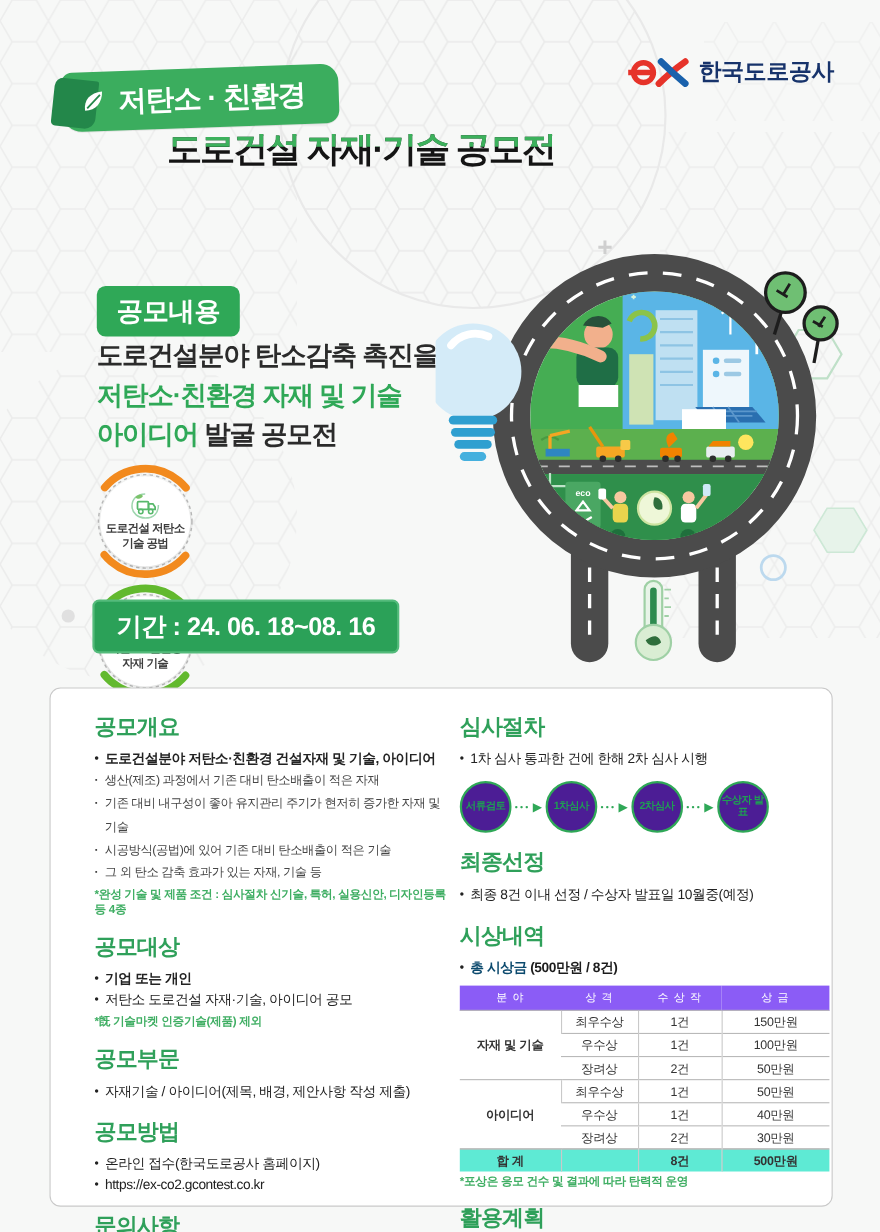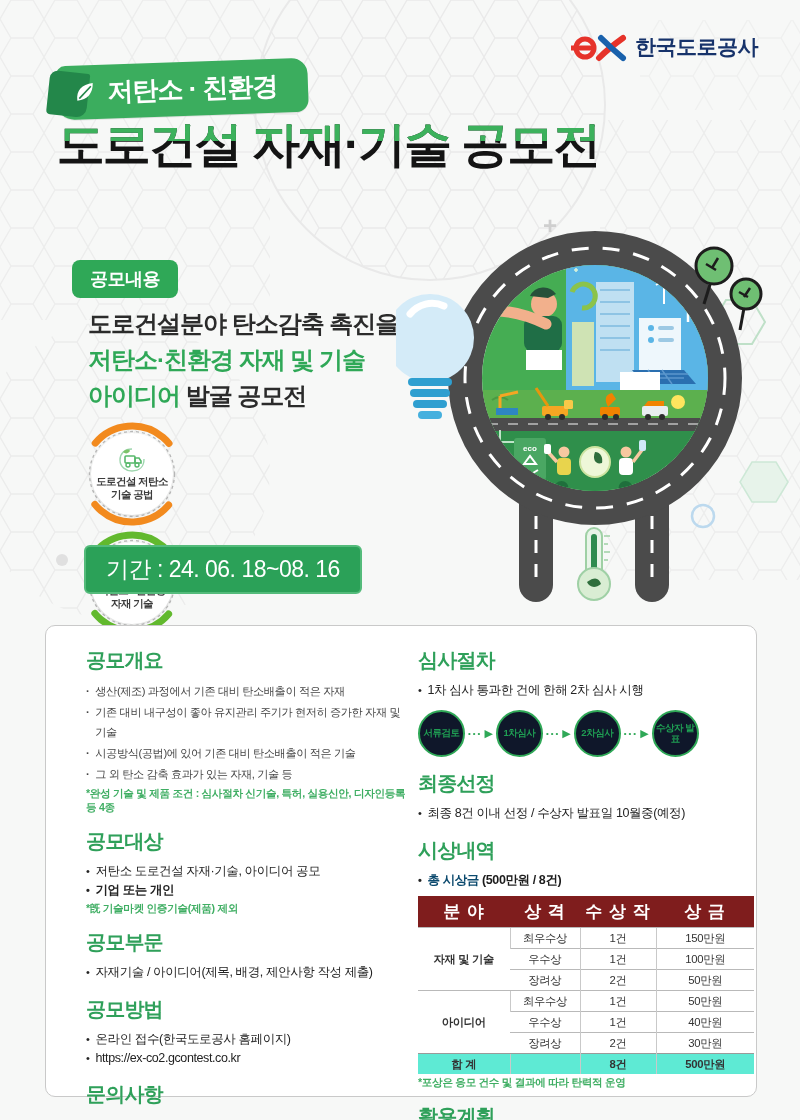--- a/index.html
+++ b/index.html
@@ -9,69 +9,69 @@
     font-family:"Liberation Sans","DejaVu Sans",sans-serif;
     -webkit-font-smoothing:antialiased;
   }
   
   .bg-deco{position:absolute;left:0;top:0;z-index:0;}
   .plus-deco{position:absolute;left:543px;top:212px;color:#cfcfcf;font-size:24px;font-weight:700;z-index:0;}
   .plus-deco::before{content:"+";}
 
   
   .hero{position:absolute;left:0;top:0;width:800px;height:625px;z-index:2;}
-  .logo{position:absolute;right:42px;top:30px;display:flex;align-items:center;gap:8px;}
+  .logo{position:absolute;right:42px;top:48px;display:flex;align-items:center;gap:8px;}
   .logo-name{font-size:21px;font-weight:700;color:#17336b;letter-spacing:-0.5px;}
 
   .eyebrow{
     position:absolute;left:56px;top:62px;width:252px;height:54px;
     background:#3bad5e;border-radius:10px 16px 12px 18px;transform:rotate(-2deg);
     display:flex;align-items:center;justify-content:center;gap:9px;
     box-shadow:0 1px 0 rgba(0,0,0,.08);
   }
   .eyebrow::before{
     content:"";position:absolute;left:-8px;top:6px;width:40px;height:44px;
     background:#23874a;border-radius:8px 2px 10px 4px;transform:rotate(8deg);
   }
   .eyebrow-leaf{position:relative;z-index:1;margin-left:-14px;}
   .eyebrow-label{position:relative;z-index:1;color:#fff;font-size:26px;font-weight:800;letter-spacing:-1px;}
 
   .title-duo{
     position:absolute;left:0;top:118px;width:656px;text-align:center;
-    font-size:48px;font-weight:800;letter-spacing:-2px;line-height:1.12;
+    font-size:32px;font-weight:800;letter-spacing:-2px;line-height:1.12;
   }
   .title-duo .base{color:#141414;}
   .title-duo .tint{
     position:absolute;left:0;top:0;width:100%;color:#3cb15c;
     clip-path:inset(0 0 57% 0);
   }
 
   .section-badge{
-    position:absolute;left:72px;top:260px;background:#2fa857;color:#fff;
-    font-size:18px;font-weight:800;padding:7px 18px;border-radius:8px;letter-spacing:-0.5px;
+    position:absolute;left:88px;top:260px;background:#2fa857;color:#fff;
+    font-size:24px;font-weight:800;padding:7px 18px;border-radius:8px;letter-spacing:-0.5px;
   }
   .hero-desc{position:absolute;left:88px;top:306px;font-size:24px;line-height:36px;letter-spacing:-1px;}
   .hero-desc .l1{color:#2b2b2b;font-weight:600;}
   .hero-desc .accent{color:#2fa857;font-weight:800;}
   .hero-desc .rest{color:#2b2b2b;font-weight:600;}
 
   
   .circle-row{position:absolute;left:80px;top:422px;display:flex;gap:5px;flex-direction:column;}
   .cbadge{position:relative;width:104px;height:104px;}
   .cbadge svg.ring{position:absolute;left:0;top:0;}
   .cbadge .inner{
     position:absolute;left:11px;top:11px;width:82px;height:82px;border-radius:50%;
     background:#fff;display:flex;flex-direction:column;align-items:center;justify-content:center;
     box-shadow:0 1px 3px rgba(0,0,0,.12);
   }
   .cbadge .lbl{font-size:10.5px;font-weight:700;color:#3c3c3c;text-align:center;line-height:1.2;letter-spacing:-0.6px;margin-top:2px;}
 
   .period-badge{
     position:absolute;left:84px;top:545px;background:#2ba158;border:2px solid #54bb7b;
-    color:#fff;font-size:23px;font-weight:400;letter-spacing:-0.5px;
+    color:#fff;font-size:23px;font-weight:700;letter-spacing:-0.5px;
     padding:7px 20px;border-radius:6px;
   }
 
   .illu{position:absolute;left:396px;top:230px;width:398px;height:382px;}
 
   
   .info-box{
     position:absolute;left:45px;top:625px;width:710px;height:470px;z-index:2;
     background:#fff;border:1.5px solid #c9c9c9;border-radius:10px;
   }
@@ -86,33 +86,33 @@
   .b.reg{font-weight:500;}
   .bsub{display:flex;align-items:flex-start;font-size:11.2px;color:#454545;line-height:1.85;letter-spacing:-0.4px;}
   .bsub::before{content:"·";margin-right:6px;font-weight:800;}
   .note{font-size:10.6px;color:#3fae63;font-weight:600;margin-top:2px;letter-spacing:-0.3px;}
   .award-line .accent{color:#0c4a6e;font-weight:800;}
   .award-line .restb{color:#1c1c1c;font-weight:800;}
 
   
   .flow{display:flex;align-items:center;gap:3px;margin:10px 0 4px;}
   .flow-step{
-    width:47px;height:47px;border-radius:50%;border:2.5px solid #2fa857;background:#0f172a;
+    width:47px;height:47px;border-radius:50%;border:2.5px solid #2fa857;background:#4c1d95;
     color:#1f9e53;font-size:9.5px;font-weight:700;letter-spacing:-0.5px;
     display:flex;align-items:center;justify-content:center;text-align:center;line-height:1.15;
     flex:0 0 auto;padding:2px;box-sizing:border-box;
   }
   .flow-arrow{color:#2fa857;display:flex;align-items:center;flex:0 0 auto;}
   .flow-arrow::before{content:"•••";font-size:8px;letter-spacing:2px;margin-right:2px;}
   .flow-arrow::after{content:"▶";font-size:11px;}
 
   
   table.awards{border-collapse:collapse;width:336px;margin-top:6px;}
   table.awards th{
-    background:#7f1d1d;color:#fff;font-size:17px;font-weight:700;
+    background:#8b5cf6;color:#fff;font-size:10px;font-weight:400;
     padding:4px 0;letter-spacing:1px;
   }
   table.awards td{
     border-top:1px solid #b9b9b9;border-left:1px solid #c9c9c9;
     font-size:11.3px;color:#333;text-align:center;padding:2.5px 0;letter-spacing:-0.3px;
   }
   table.awards td:first-child{border-left:none;}
   table.awards tr.total td{background:#5eead4;font-weight:700;border-top:1px solid #9a9a9a;}
   table.awards td.grp{font-weight:600;}
   col.c1{width:92px;}col.c2{width:70px;}col.c3{width:76px;}col.c4{width:98px;}
@@ -353,30 +353,31 @@
       <circle cx="198" cy="354" r="16" fill="#d9edd3" stroke="#9fd0a5" stroke-width="2"></circle>
       <path d="M191 352 c8 -6 12 -4 14 2 c-6 5 -12 3 -14 -2 Z" fill="#2f6e3c"></path>
     </g>
   </svg>
 </div>
 
 <div class="info-box">
   <div class="col col-left">
     <div class="sec">
       <h3>공모개요</h3>
+      <div class="b bold">도로건설분야 저탄소·친환경 건설자재 및 기술, 아이디어</div>
       <div class="bsub">생산(제조) 과정에서 기존 대비 탄소배출이 적은 자재</div>
       <div class="bsub">기존 대비 내구성이 좋아 유지관리 주기가 현저히 증가한 자재 및 기술</div>
       <div class="bsub">시공방식(공법)에 있어 기존 대비 탄소배출이 적은 기술</div>
       <div class="bsub">그 외 탄소 감축 효과가 있는 자재, 기술 등</div>
       <div class="note">*완성 기술 및 제품 조건 : 심사절차 신기술, 특허, 실용신안, 디자인등록 등 4종</div>
     </div>
     <div class="sec">
       <h3>공모대상</h3>
+      <div class="b bold">기업 또는 개인</div>
       <div class="b reg">저탄소 도로건설 자재·기술, 아이디어 공모</div>
-      <div class="b bold">기업 또는 개인</div>
       <div class="note">*旣 기술마켓 인증기술(제품) 제외</div>
     </div>
     <div class="sec">
       <h3>공모부문</h3>
       <div class="b reg">자재기술 / 아이디어(제목, 배경, 제안사항 작성 제출)</div>
     </div>
     <div class="sec">
       <h3>공모방법</h3>
       <div class="b reg">온라인 접수(한국도로공사 홈페이지)</div>
       <div class="b reg">https://ex-co2.gcontest.co.kr</div>

